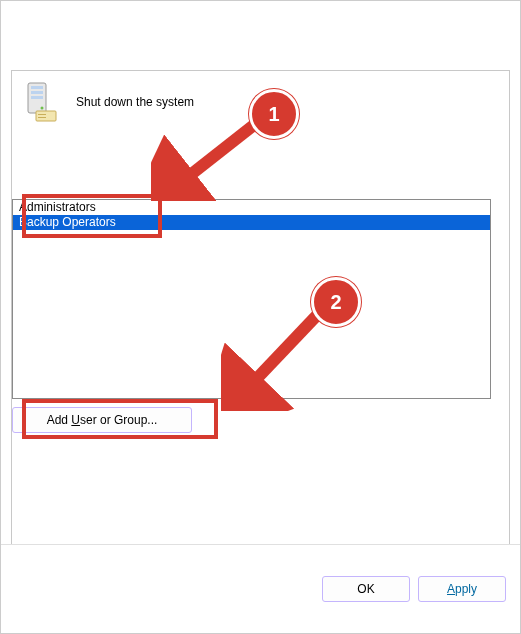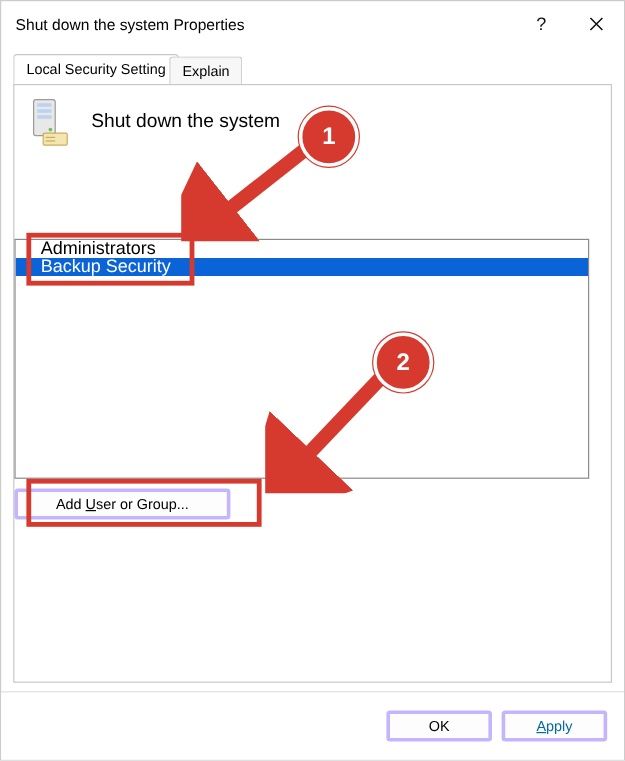--- a/index.html
+++ b/index.html
@@ -7,81 +7,64 @@
   .titlebar{height:38px;display:flex;align-items:center;padding:0 0 0 12px}
   .title{flex:1;font-size:13px}
   .tb-btn{width:46px;height:38px;display:flex;align-items:center;justify-content:center;font-size:15px;color:#111}
   .content{position:absolute;left:10px;right:10px;top:44px;bottom:64px}
   .tabs{position:relative;height:26px}
   .tab{position:absolute;top:0;height:25px;border:1px solid #c8c8c8;background:#fff;padding:0 10px;line-height:24px;font-size:12px;border-bottom:none;border-radius:3px 3px 0 0}
   .tab.inactive{top:2px;height:23px;background:#f7f7f7;line-height:22px}
   .panel{position:absolute;left:0;right:0;top:25px;bottom:0;border:1px solid #c8c8c8;background:#fff}
   .policy-row{position:absolute;left:12px;top:10px;display:flex;align-items:center;gap:18px}
   .server-icon{width:34px;height:42px}
-  .policy-title{font-size:16px}
+  .policy-title{font-size:12px}
   .listbox{position:absolute;left:0;right:18px;top:128px;height:198px;border:1px solid #8a8a8a;background:#fff;overflow:hidden}
-  .lb-item{height:15px;line-height:15px;padding:0 21px;font-size:15px;white-space:nowrap}
+  .lb-item{height:15px;line-height:15px;padding:0 6px;font-size:12px;white-space:nowrap}
   .lb-item.selected{background:#0a64d8;color:#fff}
-  .btn{height:26px;border:3px solid #c4b5fd;background:#fdfdfd;font-size:12px;border-radius:3px;padding:0 10px;cursor:default}
+  .btn{height:26px;border:1px solid #c4b5fd;background:#fdfdfd;font-size:12px;border-radius:3px;padding:0 10px;cursor:default}
   .btn.disabled{color:#0369a1}
   .btnrow{position:absolute;left:0;top:336px;display:flex;gap:20px}
   .btnrow .btn{min-width:92px}
   .u{text-decoration:underline}
-  .bottom{position:absolute;left:0;right:0;bottom:0;height:56px;border-top:1px solid #e0e0e0;display:flex;align-items:center;justify-content:flex-end;gap:8px;padding:0 14px;background:#fff}
+  .bottom{position:absolute;left:0;right:0;bottom:0;height:56px;border-top:1px solid #e0e0e0;display:flex;align-items:center;justify-content:flex-end;gap:8px;padding:16px 14px;background:#fff}
   .bottom .btn{width:88px}
   
   .callout{position:absolute;width:44px;height:44px;border-radius:50%;background:#d63a2f;border:3px solid #fff;box-shadow:0 0 0 1px #d63a2f;color:#fff;display:flex;align-items:center;justify-content:center;font-size:20px;font-weight:700;pointer-events:none}
   .redbox{position:absolute;border:4px solid #d63a2f;pointer-events:none;box-sizing:border-box}
   .arrow{position:absolute;pointer-events:none}
 </style>
 </head>
 <body>
 
 <div class="window">
 
-  <div class="titlebar">
-    <div class="title">Shut down the system Properties</div>
-    <div class="tb-btn">?</div>
-    <div class="tb-btn">
-      <svg width="12" height="12" viewBox="0 0 12 12">
-          <path d="M1 1 L11 11 M11 1 L1 11" stroke="#111" stroke-width="1.3" fill="none"></path>
-        </svg>
-    </div>
-  </div>
 
   <div class="content">
 
-    <div class="tabs">
-      <div class="tab" style="left:0">
-        <span>Local Security Setting</span>
-      </div>
-      <div class="tab inactive" style="left:130px">
-        <span>Explain</span>
-      </div>
-    </div>
 
     <div class="panel">
 
       <div class="policy-row">
         <svg class="server-icon" viewBox="0 0 34 42">
           <rect x="4" y="2" width="18" height="30" rx="2" fill="#e8e8e8" stroke="#9a9a9a"></rect>
           <rect x="7" y="5" width="12" height="3" fill="#bcd3ef"></rect>
           <rect x="7" y="10" width="12" height="3" fill="#bcd3ef"></rect>
           <rect x="7" y="15" width="12" height="3" fill="#bcd3ef"></rect>
           <circle cx="18" cy="27" r="1.5" fill="#6fbf4b"></circle>
           <rect x="12" y="30" width="20" height="10" rx="1" fill="#f3e6b0" stroke="#c9ae5a"></rect>
           <rect x="14" y="33" width="8" height="1" fill="#c9ae5a"></rect>
           <rect x="14" y="36" width="8" height="1" fill="#c9ae5a"></rect>
         </svg>
         <div class="policy-title">Shut down the system</div>
       </div>
 
       <div class="listbox">
         <div class="lb-item"><span>Administrators</span></div>
-        <div class="lb-item selected"><span>Backup Security</span></div>
+        <div class="lb-item selected"><span>Backup Operators</span></div>
       </div>
 
       <div class="btnrow">
         <button class="btn" style="width:180px">
           <span>Add <span class="u">U</span>ser or Group...</span>
         </button>
       </div>
 
     </div>
 

